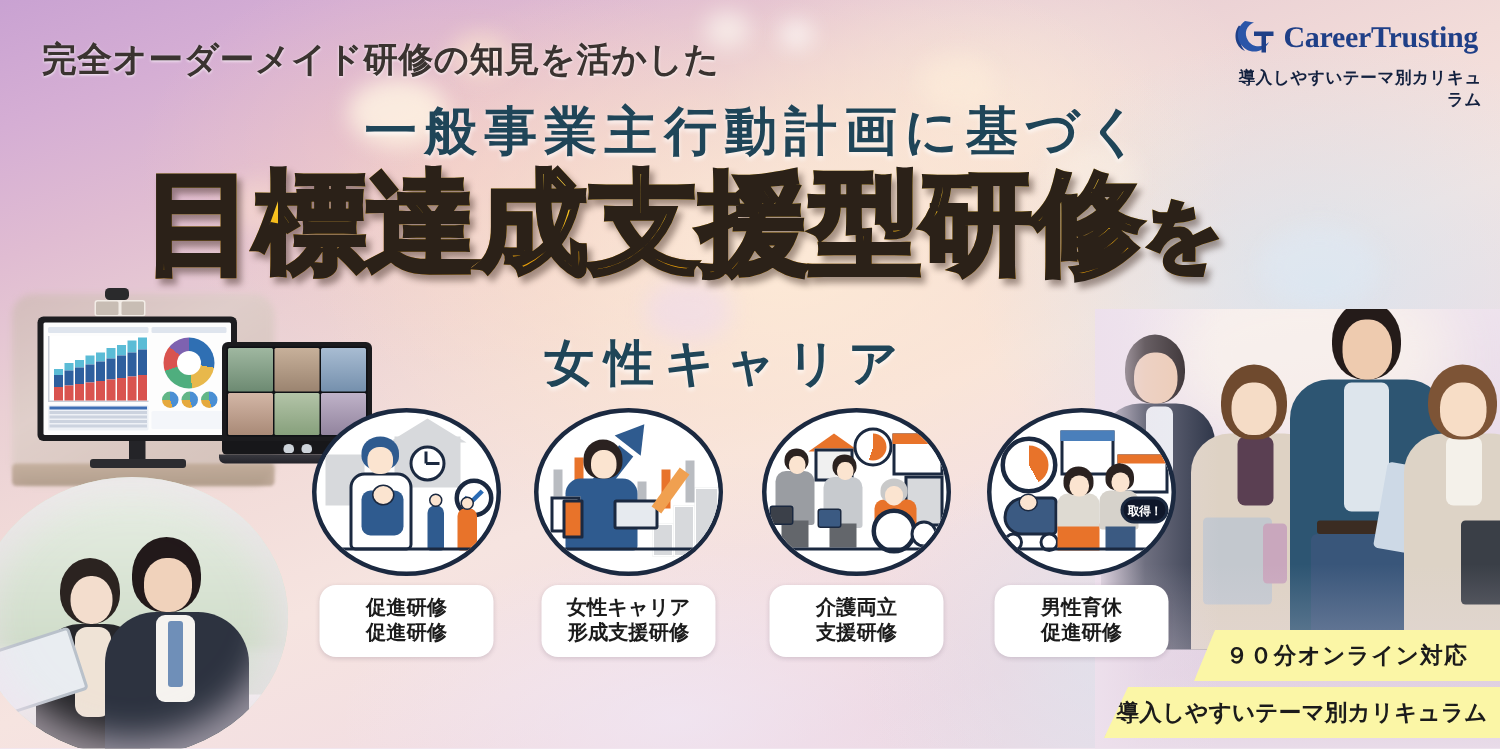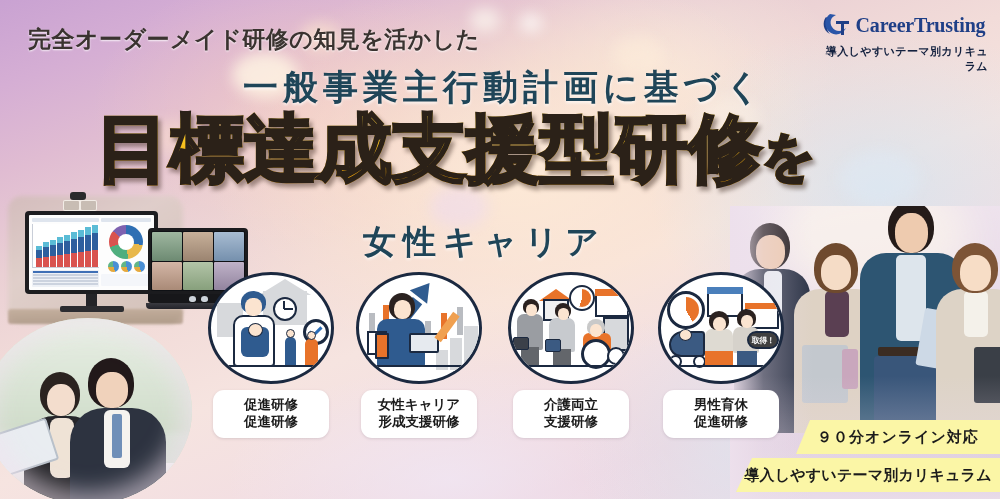--- a/index.html
+++ b/index.html
@@ -387,21 +387,21 @@
   .c3-ef   { left:79px; top:49px; width:12px; height:13px; background:#fbe4d0; border-radius:46%; }
   .c3-eb   { left:72px; top:58px; width:28px; height:24px; background:#e8732a; border-radius:6px 6px 2px 2px; }
 
   
   .c4-clk  { left:6px; top:16px; width:38px; height:38px; border:3px solid #1b2940; border-radius:50%; background:#fff; }
   .c4-pie  { left:12px; top:22px; width:26px; height:26px; border-radius:50%; background: conic-gradient(#e8732a 0 42%, transparent 42% 100%); }
   .c4-cal1 { left:46px; top:12px; width:36px; height:30px; background:#fff; border:2px solid #1b2940; }
   .c4-cal1h{ left:46px; top:12px; width:36px; height:7px; background:#4a7fbb; }
   .c4-cal2 { left:84px; top:28px; width:34px; height:26px; background:#fff; border:2px solid #1b2940; }
   .c4-cal2h{ left:84px; top:28px; width:34px; height:6px; background:#e8732a; }
-  .c4-bub  { left:86px; top:56px; width:32px; height:18px; background:#404040; border:2px solid #1b2940; border-radius:9px; display:flex;align-items:center;justify-content:center; }
+  .c4-bub  { left:86px; top:56px; width:32px; height:18px; background:#0f172a; border:2px solid #1b2940; border-radius:9px; display:flex;align-items:center;justify-content:center; }
   .c4-bub b{ font-size:8px; color:#fff; font-weight:700; letter-spacing:-.5px; }
   .c4-str  { left:8px; top:56px; width:36px; height:26px; background:#3b5a82; border:2px solid #1b2940; border-radius:16px 4px 4px 14px; }
   .c4-wh1  { left:8px; top:80px; width:13px; height:13px; border:2.5px solid #1b2940; border-radius:50%; background:#fff; }
   .c4-wh2  { left:32px; top:80px; width:13px; height:13px; border:2.5px solid #1b2940; border-radius:50%; background:#fff; }
   .c4-bbh  { left:18px; top:54px; width:13px; height:12px; background:#fbe4d0; border:1.5px solid #1b2940; border-radius:50%; }
   .c4-mh   { left:48px; top:36px; width:20px; height:19px; background:#2b2220; border-radius:50% 50% 40% 40%; }
   .c4-mf   { left:52px; top:42px; width:13px; height:14px; background:#fbe4d0; border-radius:46%; }
   .c4-mb   { left:44px; top:54px; width:28px; height:22px; background:#dedad2; border-radius:7px 7px 0 0; }
   .c4-msk  { left:44px; top:74px; width:28px; height:18px; background:#e8732a; }
   .c4-dh   { left:76px; top:34px; width:19px; height:18px; background:#2b2220; border-radius:50% 50% 40% 40%; }

